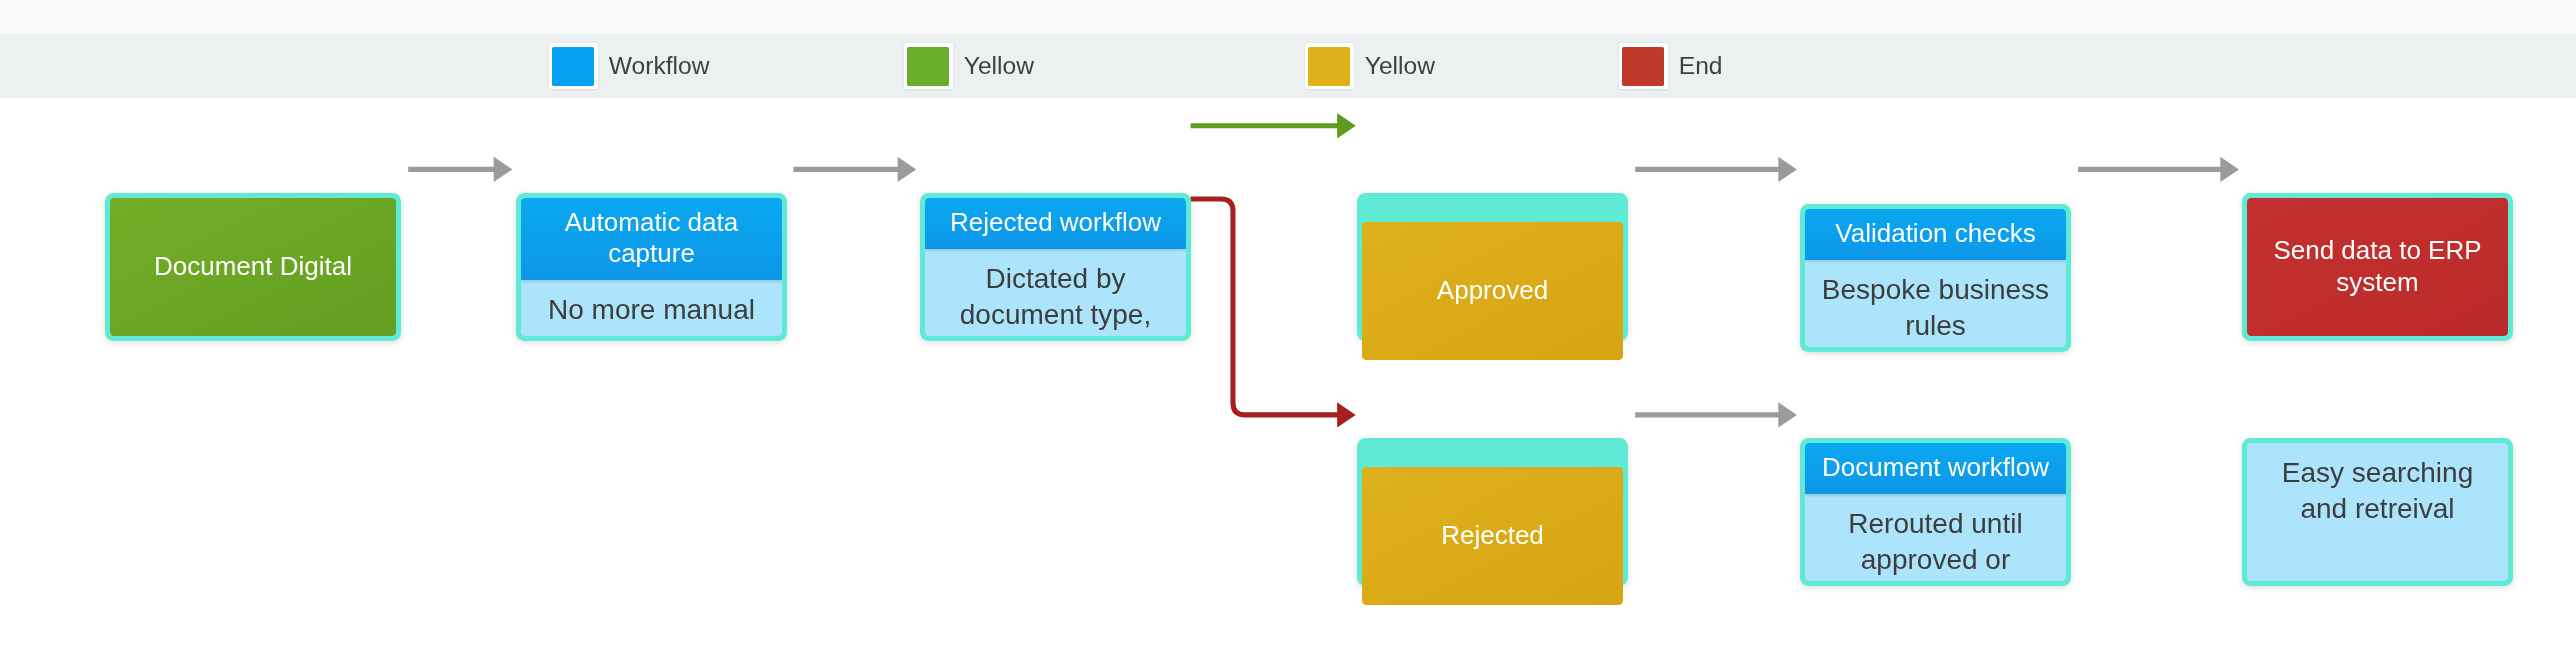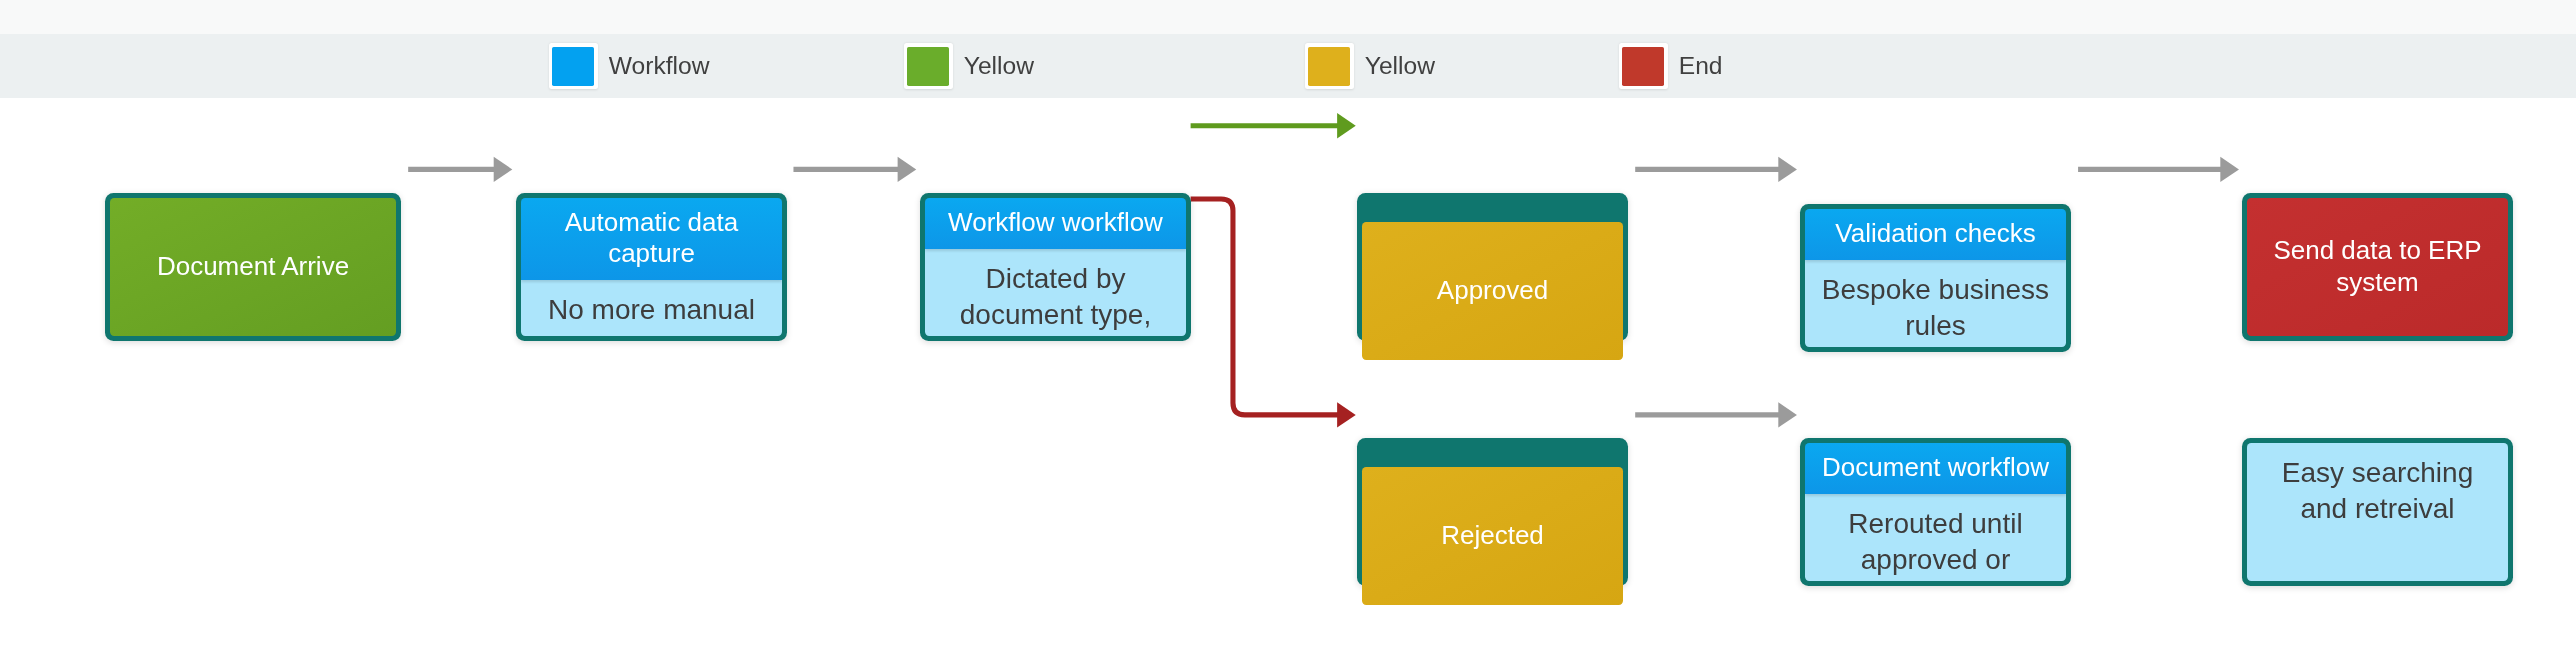--- a/index.html
+++ b/index.html
@@ -74,21 +74,21 @@
   #wires {
     position: absolute;
     left: 0; top: 0;
     width: 2576px; height: 552px;
     pointer-events: none;
   }
 
   
   .node {
     position: absolute;
-    background: #0f766e;
+    background: #5eead4;
     border-radius: 8.5px;
     padding: 5.1px;
     box-sizing: border-box;
     box-shadow: 0 1.7px 6px rgba(0,0,0,0.13);
   }
   .node-inner {
     width: 100%;
     height: 100%;
     border-radius: 4.2px;
     overflow: hidden;
@@ -186,32 +186,32 @@
         <line x1="1931" y1="375.5" x2="2102" y2="375.5" stroke="#9b9b9b" stroke-width="6"></line>
         <polygon points="2122,375.5 2100,360.5 2100,390.5" fill="#9b9b9b"></polygon>
         <line x1="2286" y1="282" x2="2286" y2="197" stroke="#9b9b9b" stroke-width="6"></line>
         <polygon points="2286,179 2271,201 2301,201" fill="#9b9b9b"></polygon>
         <line x1="2808" y1="179" x2="2808" y2="264" stroke="#9b9b9b" stroke-width="6"></line>
         <polygon points="2808,282 2793,260 2823,260" fill="#9b9b9b"></polygon>
       </svg>
     <div id="nodes">
         <div class="node solid" style="left: 105px; top: 96px; width: 296px; height: 148px;">
           <div class="node-inner fill-green">
-            <div class="node-title">Document Arrive</div>
+            <div class="node-title">Document Digital</div>
           </div>
         </div>
         <div class="node split" style="left: 516px; top: 96px; width: 271px; height: 148px;">
           <div class="node-inner">
             <div class="node-head">Automatic data capture</div>
             <div class="node-body">No more manual type entry</div>
           </div>
         </div>
         <div class="node split" style="left: 920px; top: 96px; width: 271px; height: 148px;">
           <div class="node-inner">
-            <div class="node-head">Workflow workflow</div>
+            <div class="node-head">Rejected workflow</div>
             <div class="node-body">Dictated by document type, supplier name etc</div>
           </div>
         </div>
         <div class="node solid" style="left: 1357px; top: 96px; width: 271px; height: 148px;">
           <div class="node-inner fill-yellow">
             <div class="node-title">Approved</div>
           </div>
         </div>
         <div class="node split" style="left: 1800px; top: 107px; width: 271px; height: 148px;">
           <div class="node-inner">

